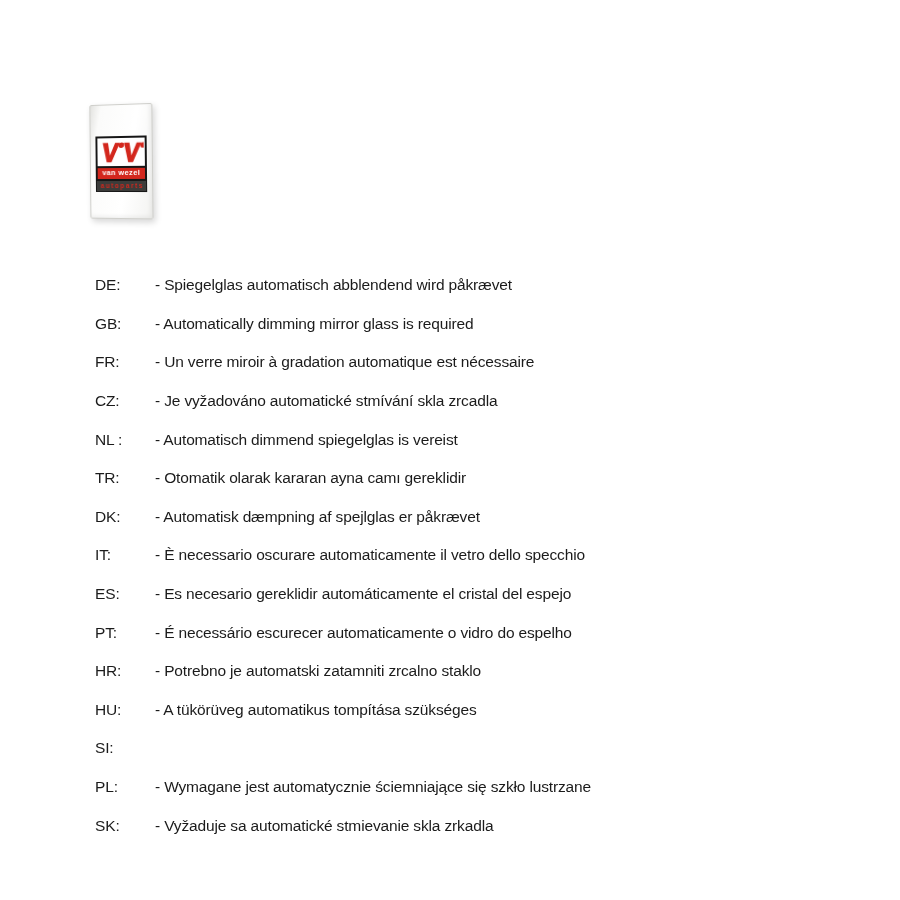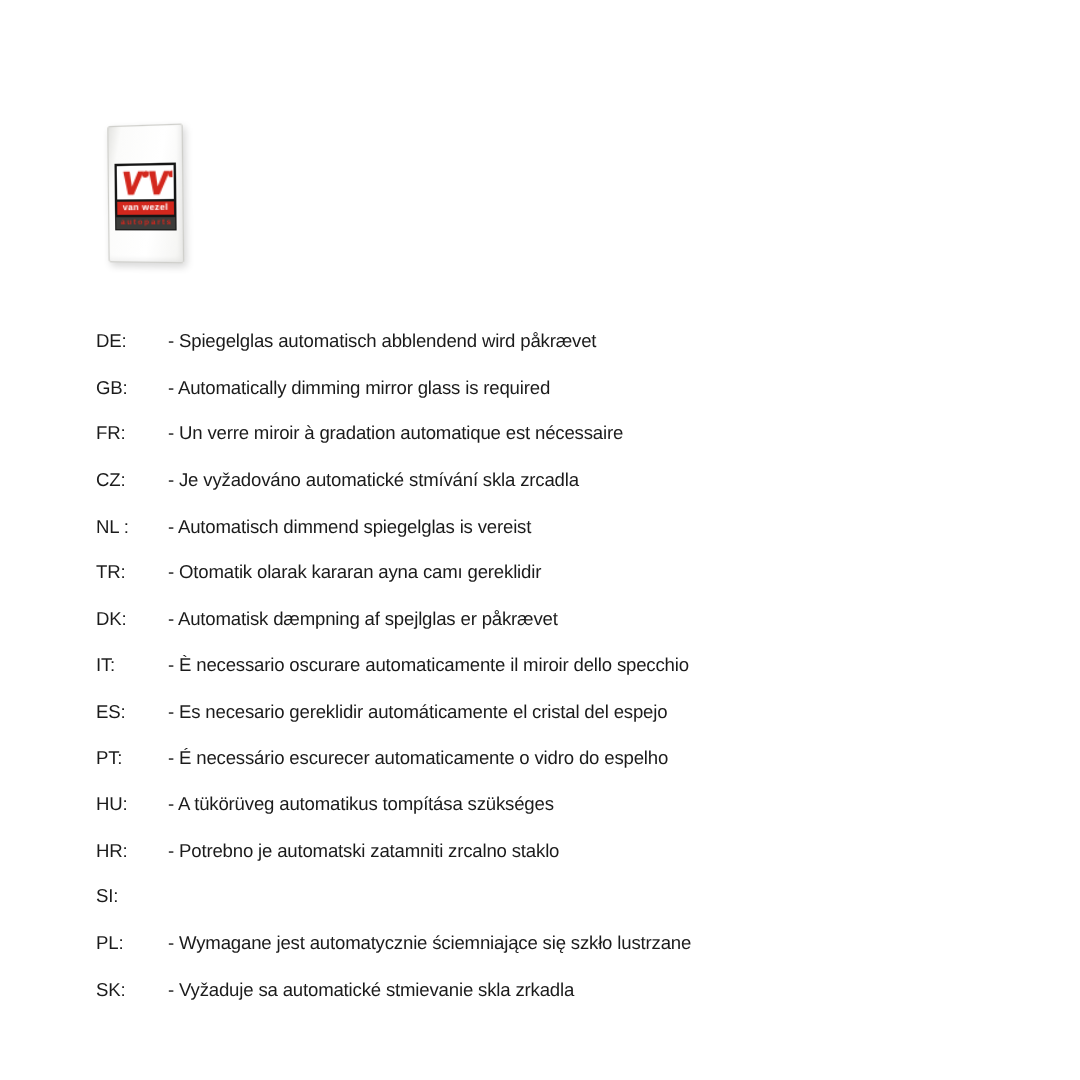--- a/index.html
+++ b/index.html
@@ -73,21 +73,21 @@
     line-height: 7px;
     text-align: center;
     letter-spacing: 1.6px;
     padding: 1px 0 2px 2px;
     white-space: nowrap;
   }
 
   
   .lang-list {
     position: absolute;
-    left: 80px;
+    left: 95px;
     top: 266px;
   }
   .lang-row {
     display: flex;
     align-items: center;
     height: 38.6px;
     font-size: 15.5px;
     color: #1b1b1b;
     letter-spacing: -0.15px;
     white-space: nowrap;
@@ -146,37 +146,37 @@
       <div class="lang-row">
         <span class="lang-code">TR:</span>
         <span class="lang-text">- Otomatik olarak kararan ayna camı gereklidir</span>
       </div>
       <div class="lang-row">
         <span class="lang-code">DK:</span>
         <span class="lang-text">- Automatisk dæmpning af spejlglas er påkrævet</span>
       </div>
       <div class="lang-row">
         <span class="lang-code">IT:</span>
-        <span class="lang-text">- È necessario oscurare automaticamente il miroir dello specchio</span>
+        <span class="lang-text">- È necessario oscurare automaticamente il vetro dello specchio</span>
       </div>
       <div class="lang-row">
         <span class="lang-code">ES:</span>
         <span class="lang-text">- Es necesario gereklidir automáticamente el cristal del espejo</span>
       </div>
       <div class="lang-row">
         <span class="lang-code">PT:</span>
         <span class="lang-text">- É necessário escurecer automaticamente o vidro do espelho</span>
       </div>
       <div class="lang-row">
+        <span class="lang-code">HR:</span>
+        <span class="lang-text">- Potrebno je automatski zatamniti zrcalno staklo</span>
+      </div>
+      <div class="lang-row">
         <span class="lang-code">HU:</span>
         <span class="lang-text">- A tükörüveg automatikus tompítása szükséges</span>
-      </div>
-      <div class="lang-row">
-        <span class="lang-code">HR:</span>
-        <span class="lang-text">- Potrebno je automatski zatamniti zrcalno staklo</span>
       </div>
       <div class="lang-row">
         <span class="lang-code">SI:</span>
       </div>
       <div class="lang-row">
         <span class="lang-code">PL:</span>
         <span class="lang-text">- Wymagane jest automatycznie ściemniające się szkło lustrzane</span>
       </div>
       <div class="lang-row">
         <span class="lang-code">SK:</span>

